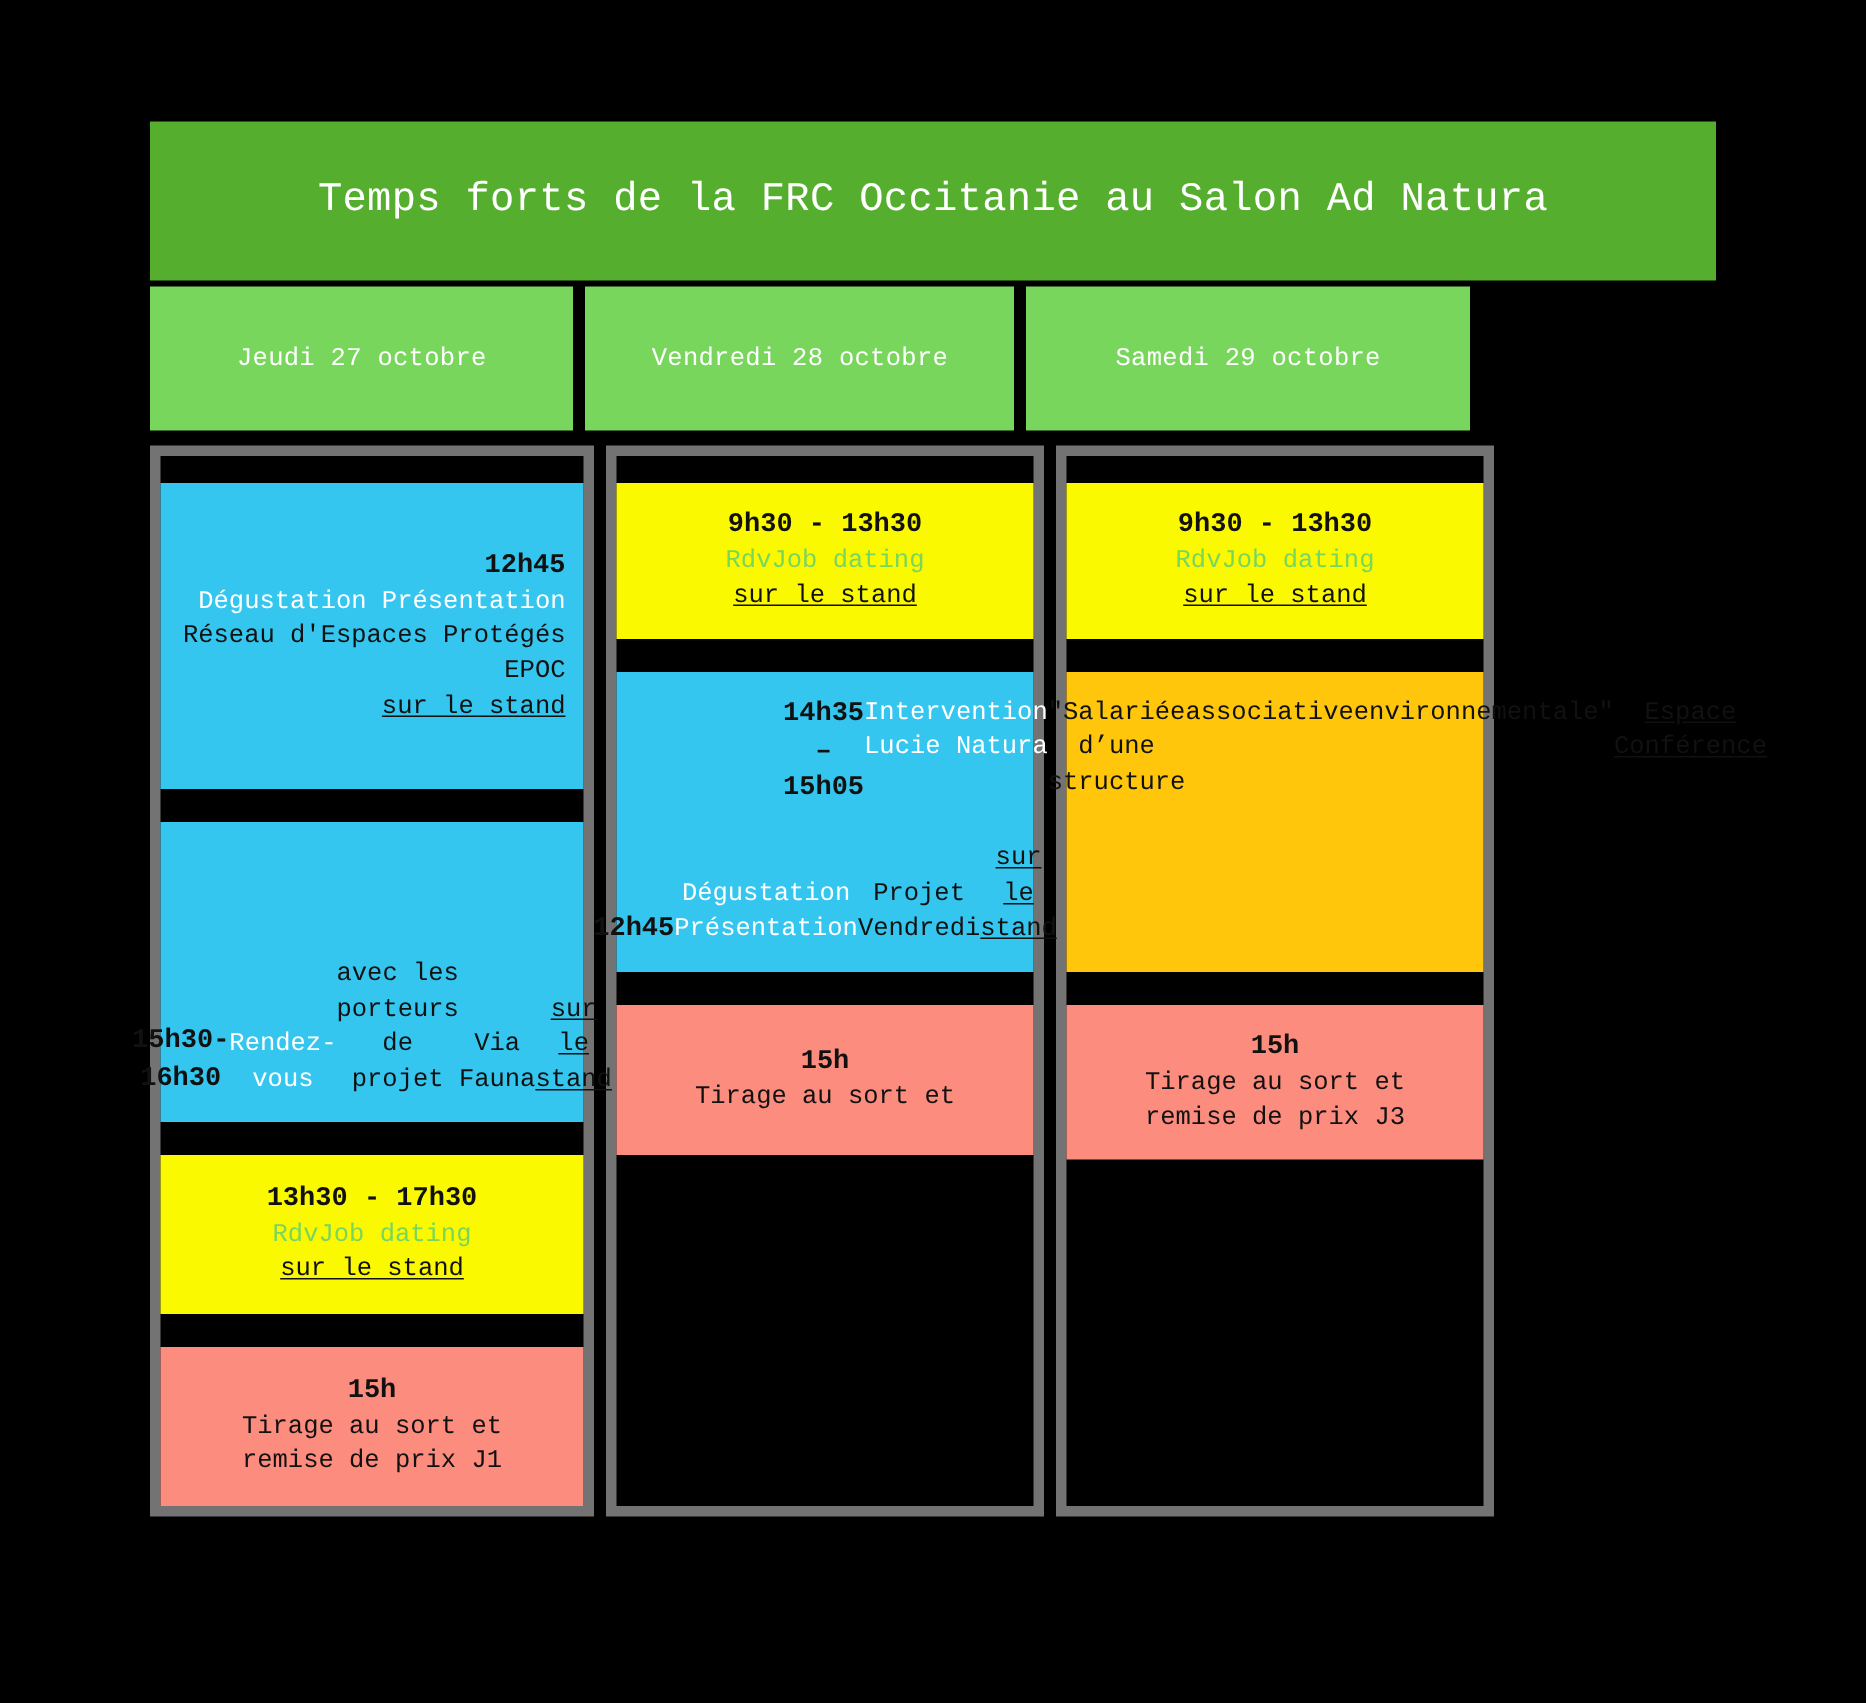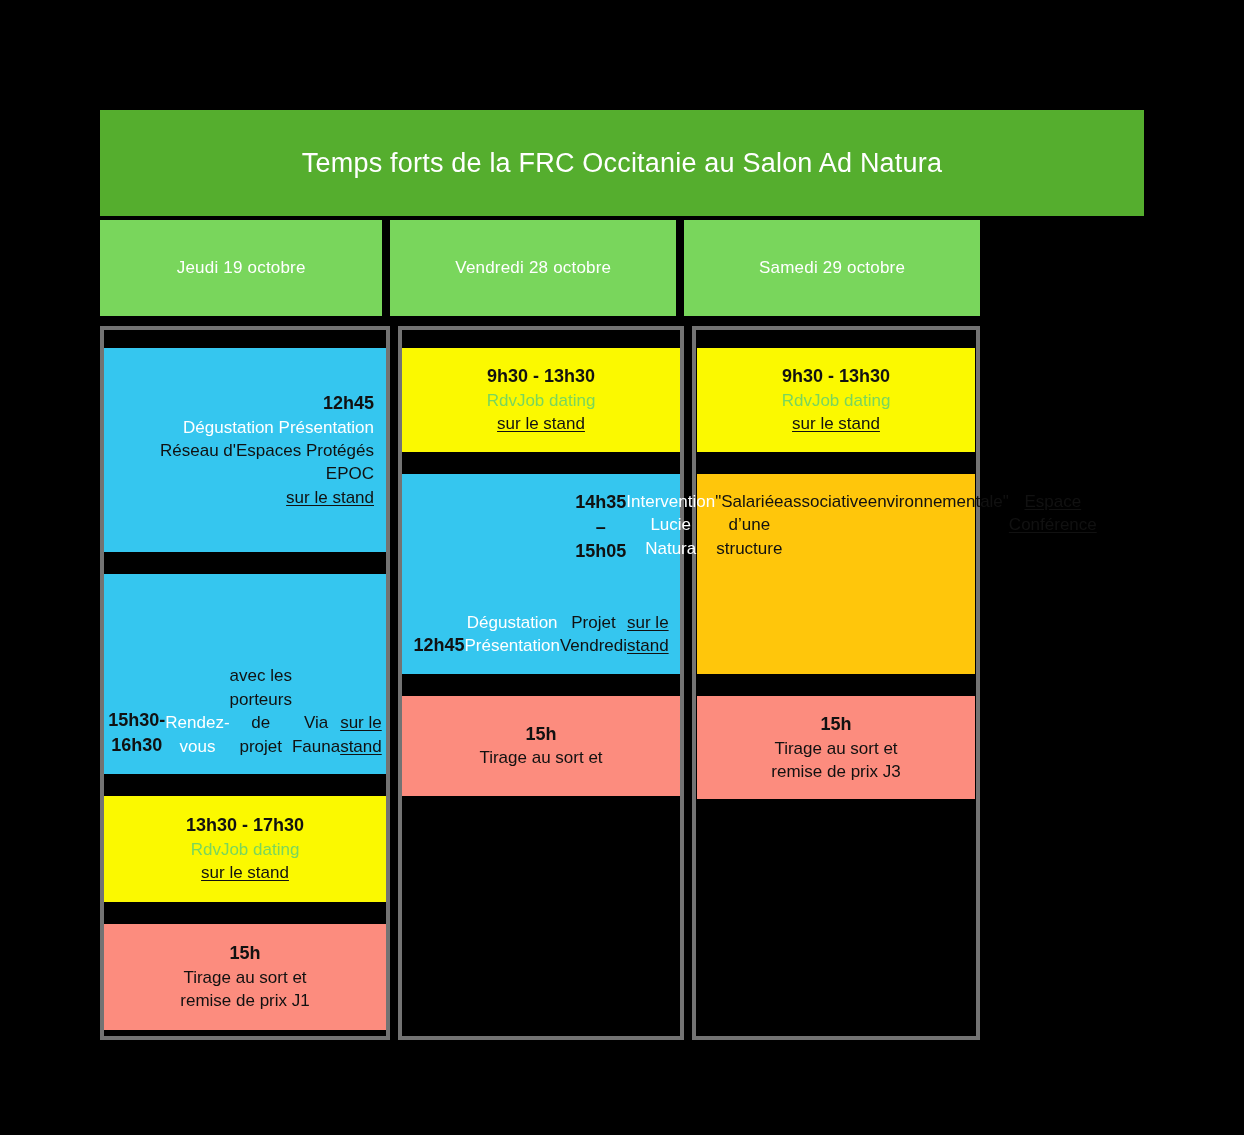--- a/index.html
+++ b/index.html
@@ -5,22 +5,23 @@
 <style>
   html,body{margin:0;padding:0;}
   body{
     width:1244px;height:1135px;
     background:#000000;
     font-family:"Liberation Sans","DejaVu Sans",sans-serif;
     overflow:hidden;
   }
   .poster{
     position:absolute;
-    left:100px; top:110px;
+    left:100px; top:81px;
     width:880px;
+    font-family:Liberation Mono, monospace;
   }
   
   .title-banner{
     width:1044px;
     height:106px;
     background:#55AE2E;
     display:flex;align-items:center;justify-content:center;
     box-sizing:border-box;
   }
   .title-text{
@@ -53,21 +54,21 @@
     letter-spacing:.2px;
   }
   
   .cols{
     display:flex;
     gap:8px;
     margin-top:10px;
     align-items:flex-start;
   }
   .col{
-    border:4px solid #737373;
+    border:7px solid #737373;
     background:#000000;
     box-sizing:border-box;
     padding:18px 0 18px 0;
   }
   .col.c0{width:336px;height:714px;}
   .col.c1{width:340px;height:714px;}
   .col.c2{width:352px;height:714px;}
 
   .card-wrap{
     position:relative;
@@ -136,21 +137,21 @@
 <body>
 
 <div class="poster">
 
   <div class="title-banner">
     <div class="title-text">Temps forts de la FRC Occitanie au Salon Ad Natura</div>
   </div>
 
   <div class="day-row">
     <div class="day-head c0">
-      <span class="day-label">Jeudi 19 octobre</span>
+      <span class="day-label">Jeudi 27 octobre</span>
     </div>
     <div class="day-head c1">
       <span class="day-label">Vendredi 28 octobre</span>
     </div>
     <div class="day-head c2">
       <span class="day-label">Samedi 29 octobre</span>
     </div>
   </div>
 
   <div class="cols">

